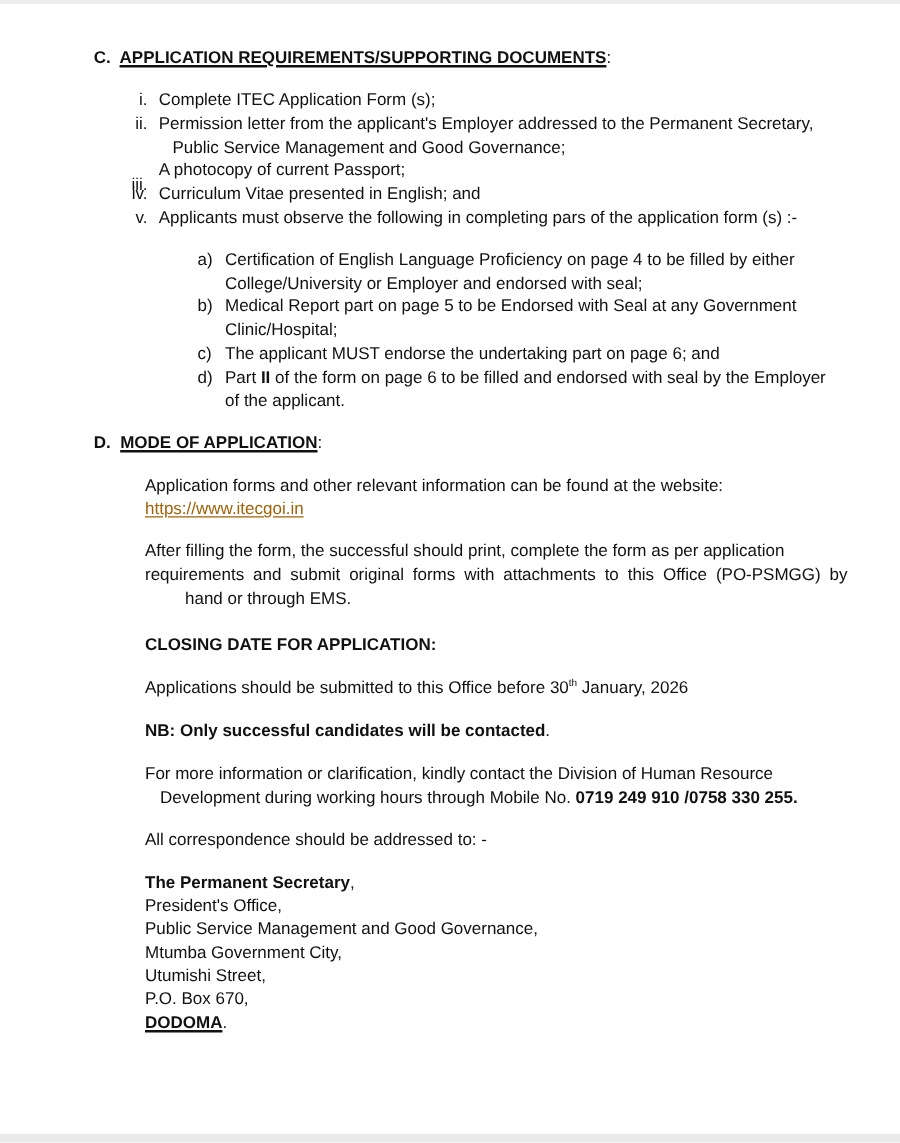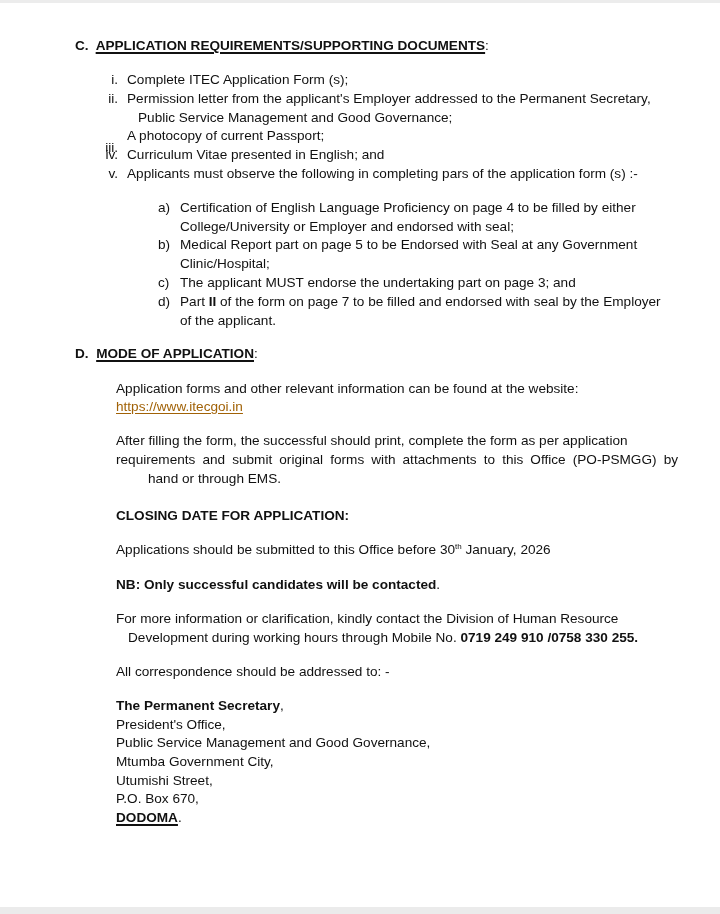--- a/index.html
+++ b/index.html
@@ -62,25 +62,25 @@
       <span class="t j" style="left:180px; top:200px; width:498px;">Certification of English Language Proficiency on page 4 to be filled by either</span>
       <span class="t" style="left:180px; top:219px;">College/University or Employer and endorsed with seal;</span>
     </div>
     <div>
       <span class="t" style="left:158px; top:237px;">b)</span>
       <span class="t j" style="left:180px; top:237px; width:498px;">Medical Report part on page 5 to be Endorsed with Seal at any Government</span>
       <span class="t" style="left:180px; top:256px;">Clinic/Hospital;</span>
     </div>
     <div>
       <span class="t" style="left:158px; top:275px;">c)</span>
-      <span class="t" style="left:180px; top:275px;">The applicant MUST endorse the undertaking part on page 3; and</span>
+      <span class="t" style="left:180px; top:275px;">The applicant MUST endorse the undertaking part on page 6; and</span>
     </div>
     <div>
       <span class="t" style="left:158px; top:294px;">d)</span>
-      <span class="t" style="left:180px; top:294px;"><span>Part </span><b>II</b><span> of the form on page 7 to be filled and endorsed with seal by the Employer</span></span>
+      <span class="t" style="left:180px; top:294px;"><span>Part </span><b>II</b><span> of the form on page 6 to be filled and endorsed with seal by the Employer</span></span>
       <span class="t" style="left:180px; top:313px;">of the applicant.</span>
     </div>
   </div>
 
   <div class="t b" style="left:75px; top:346px;">
     <span>D.</span>&nbsp;
     <span class="u">MODE OF APPLICATION</span><span style="font-weight:normal">:</span>
   </div>
 
   <span class="t" style="left:116px; top:381px;">Application forms and other relevant information can be found at the website:</span>

